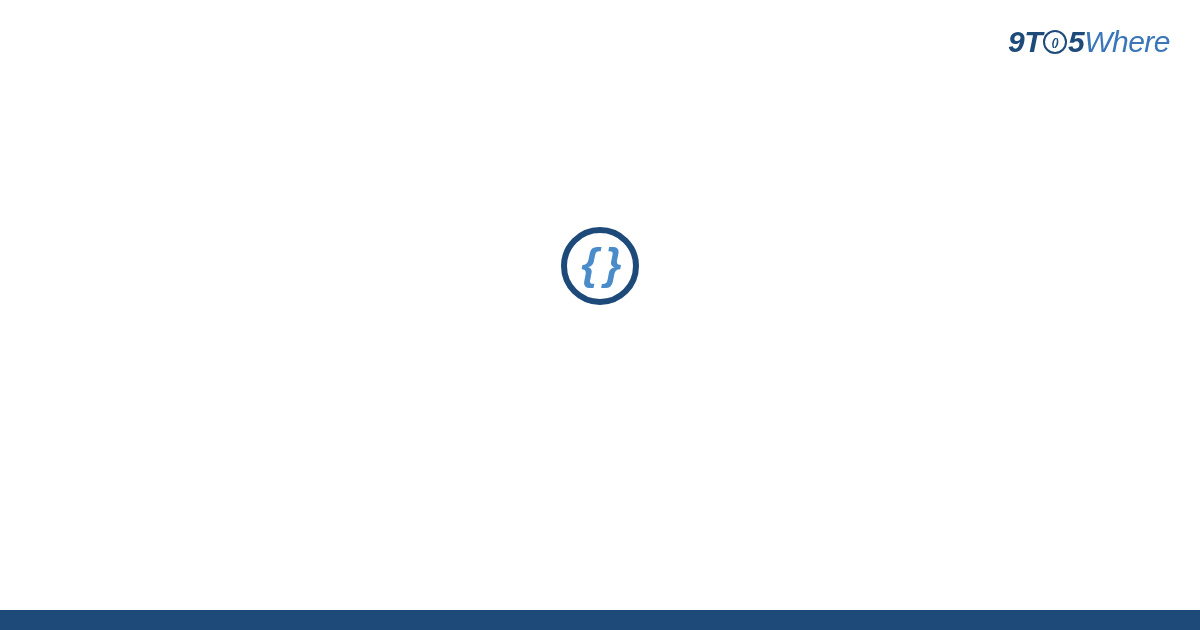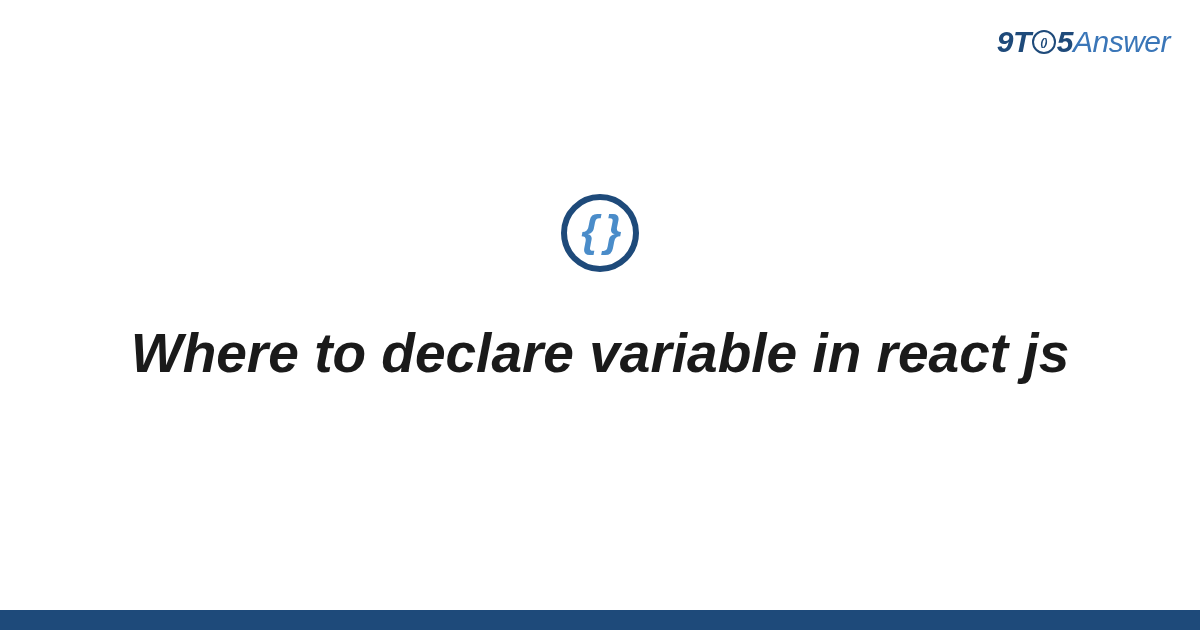--- a/index.html
+++ b/index.html
@@ -104,23 +104,22 @@
       height: 20px;
       background: #1e4a7a;
     }
   </style>
 </head>
 <body>
 
 <div class="logo">
   <span class="nine">9</span><span class="t">T</span><span class="clock-wrap">
       <span class="clock-icon">()</span>
-    </span><span class="five">5</span><span class="answer">Answer</span>
+    </span><span class="five">5</span><span class="answer">Where</span>
 </div>
 
 <div class="content">
   <div class="badge">
     <span class="braces">{ }</span>
   </div>
-  <h1 class="title">Where to declare variable in react js</h1>
 </div>
 
 <div class="footer-bar"></div>
 
 </body></html>

